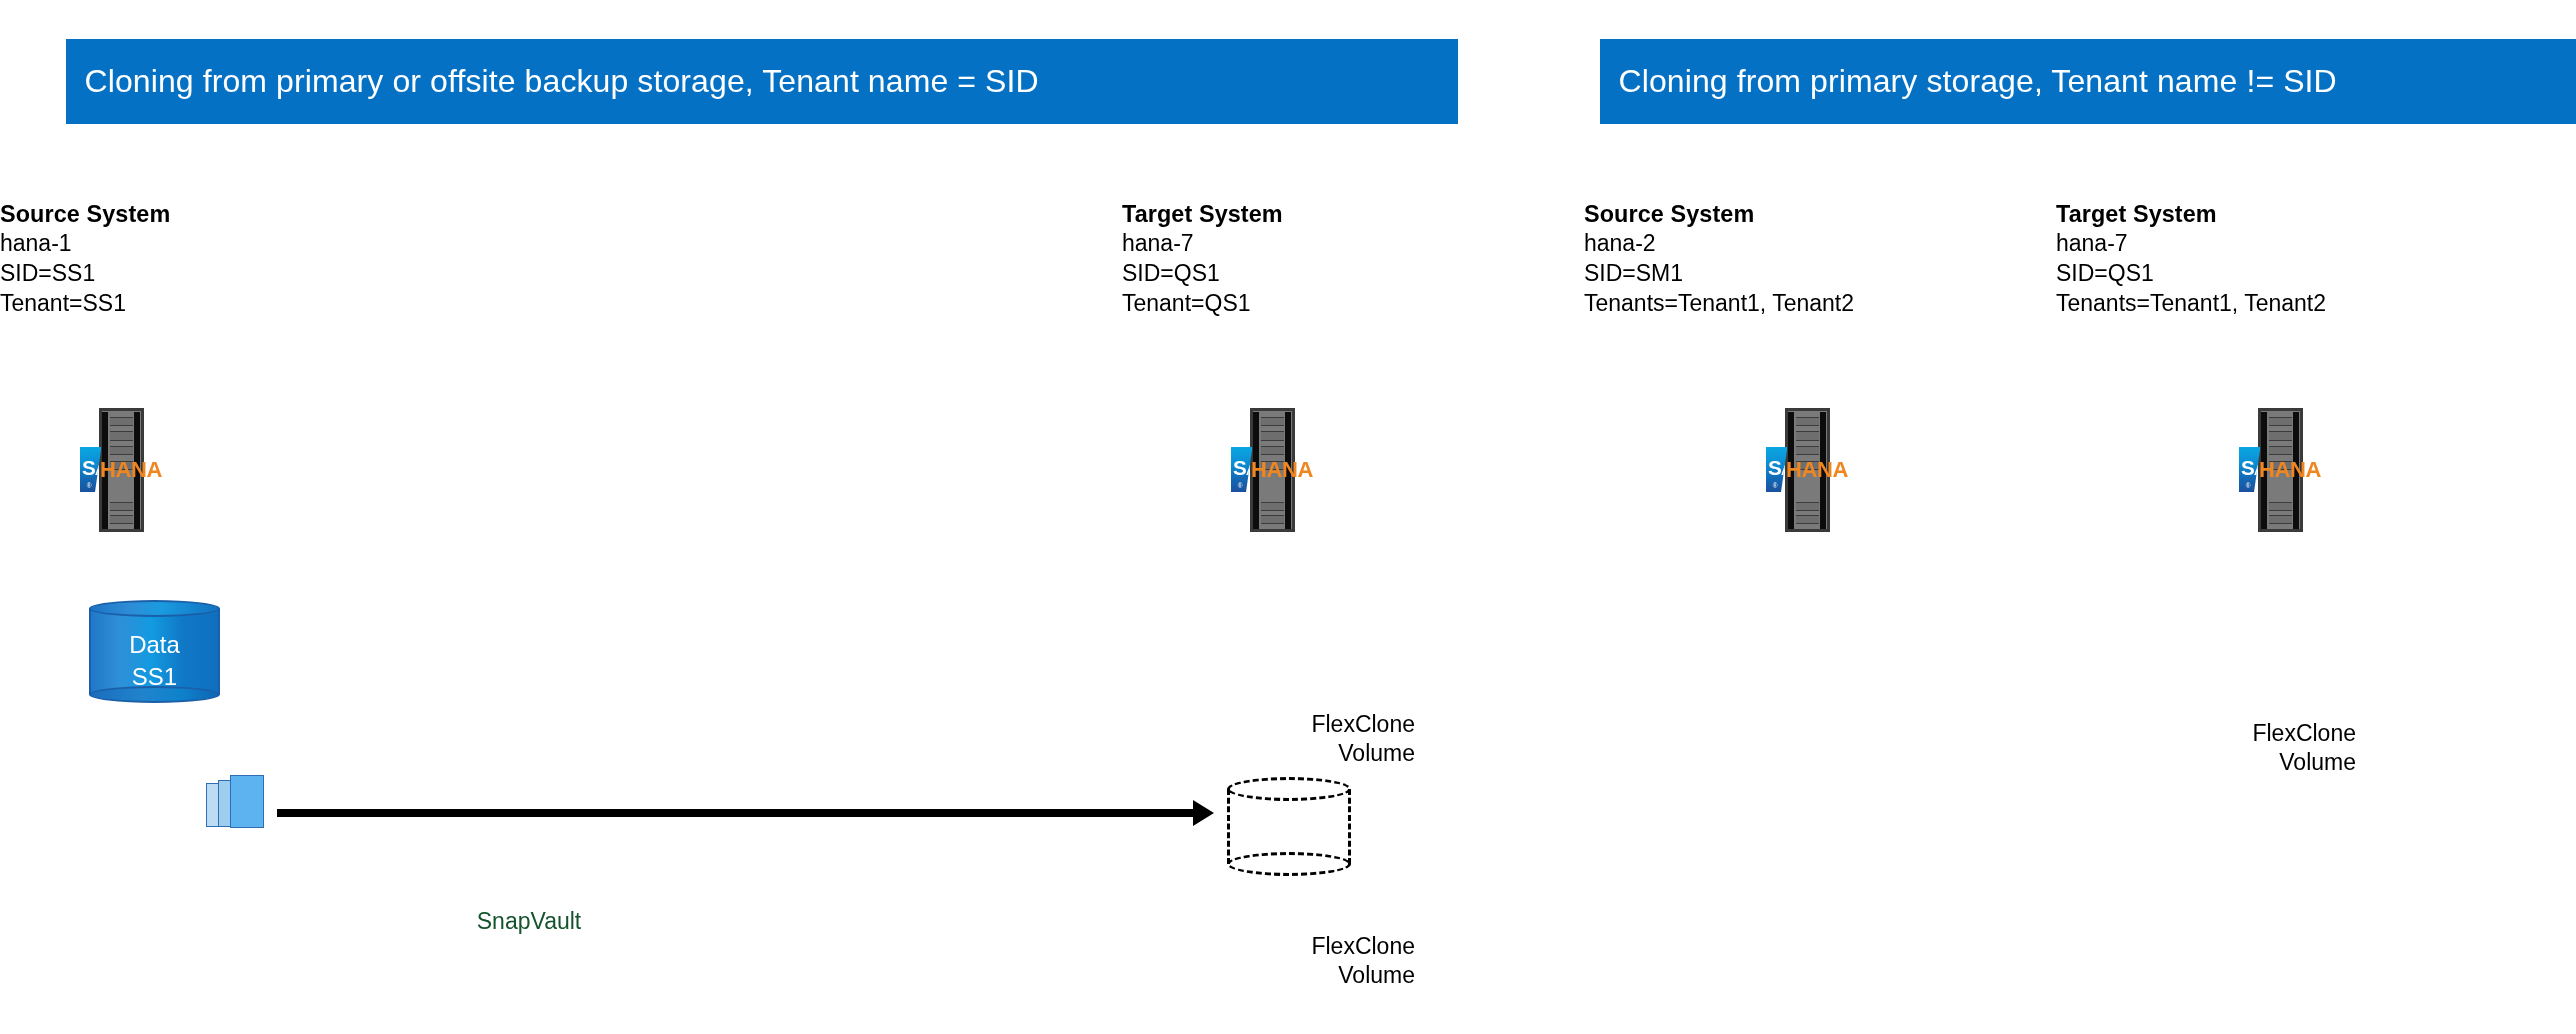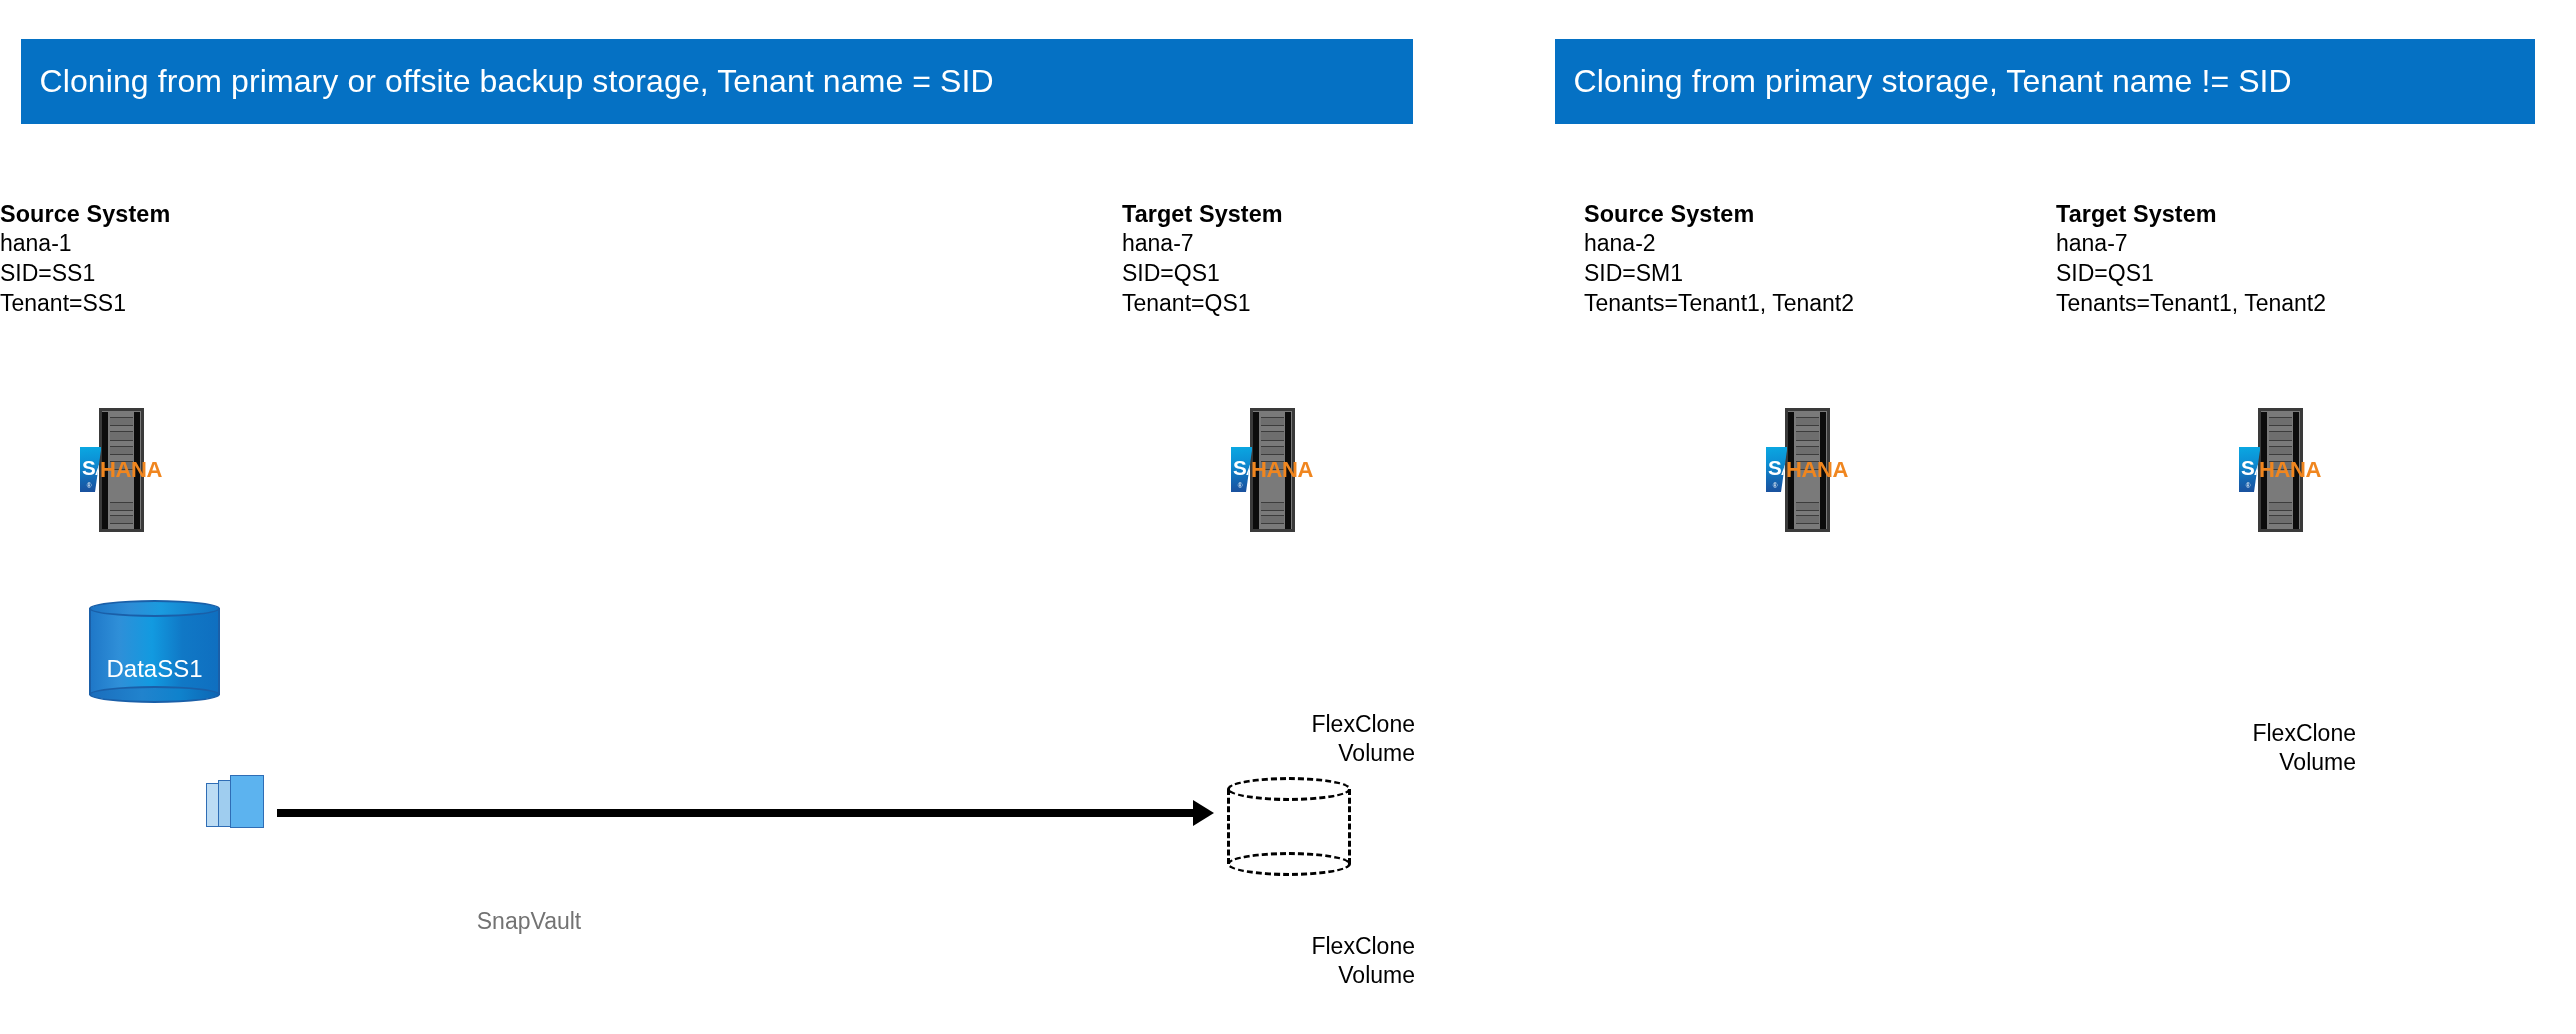--- a/index.html
+++ b/index.html
@@ -9,21 +9,21 @@
     -webkit-font-smoothing:antialiased;
   }
   .abs{position:absolute;}
 
   
   .banner{
     background:#0571C4;color:#ffffff;
     display:flex;align-items:center;
     font-size:32px;font-weight:400;
     padding-left:18.5px;box-sizing:border-box;
-    letter-spacing:0.1px;white-space:nowrap;
+    letter-spacing:0.1px;white-space:nowrap;margin-left:45px;
   }
 
   
   .syscap{text-align:left;line-height:1.30;color:#000;}
   .syscap .hd{font-size:23.4px;font-weight:bold;letter-spacing:0.1px;}
   .syscap .ln{font-size:23px;font-weight:normal;}
 
   
   .server{width:82px;height:124px;}
   .server .rackwrap{position:absolute;left:18.5px;top:0;width:45px;height:124px;}
@@ -68,22 +68,22 @@
     background:linear-gradient(90deg,#1c74c4 0%,#2e8cd6 30%,#1a9bdf 55%,#1272c2 100%);
     border:2.1px solid #1a5fa8;box-sizing:border-box;
   }
   .cyl .bot{
     position:absolute;left:0;bottom:0;width:100%;height:17px;
     border-radius:50%;
     background:linear-gradient(90deg,#1a6ebd 0%,#2183cd 40%,#0f82cc 70%,#0d66b4 100%);
     border:2.1px solid #1a5fa8;box-sizing:border-box;
   }
   .cyl .label{
-    position:absolute;left:0;top:8px;width:100%;height:100%;
-    display:flex;flex-direction:row;align-items:center;justify-content:center;
+    position:absolute;left:0;top:0;width:100%;height:100%;
+    display:flex;flex-direction:column;align-items:center;justify-content:center;
     color:#ffffff;font-size:24px;line-height:1.30;text-align:center;z-index:3;
     padding-top:18px;box-sizing:border-box;
   }
 
   
   .snapstack{position:relative;width:60px;height:58px;}
   .snapstack .card{position:absolute;border:1.4px solid #2f6db5;box-sizing:border-box;}
   .snapstack .c1{left:0;top:8.5px;width:15.6px;height:44px;background:#bcdcf4;}
   .snapstack .c2{left:12px;top:5.7px;width:15.6px;height:47px;background:#9fcdef;}
   .snapstack .c3{left:24px;top:1.4px;width:34px;height:53px;background:#5cb3ef;}
@@ -105,21 +105,21 @@
   }
 
   
   .arrow{position:relative;height:14px;}
   .arrow .shaft{position:absolute;left:0;top:2.8px;height:8.5px;background:#000;}
   .arrow .head{
     position:absolute;top:-6.4px;width:0;height:0;
     border-top:13.5px solid transparent;border-bottom:13.5px solid transparent;
     border-left:21px solid #000;
   }
-  .sv-label{text-align:center;font-size:23px;color:#737373;white-space:nowrap;}
+  .sv-label{text-align:center;font-size:23px;color:#14532d;white-space:nowrap;}
 </style>
 </head>
 <body>
 
 <div class="abs banner" style="left:21px;top:39px;width:1392px;height:85px;">
   <span>Cloning from primary or offsite backup storage, Tenant name = SID</span>
 </div>
 
 <div class="abs banner" style="left:1555px;top:39px;width:980px;height:85px;">
   <span>Cloning from primary storage, Tenant name != SID</span>

